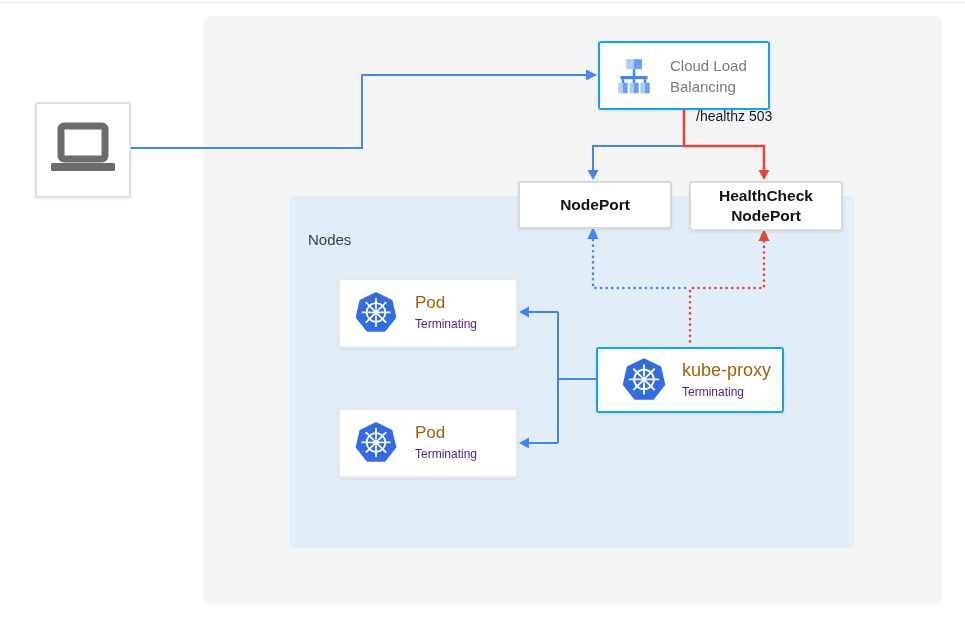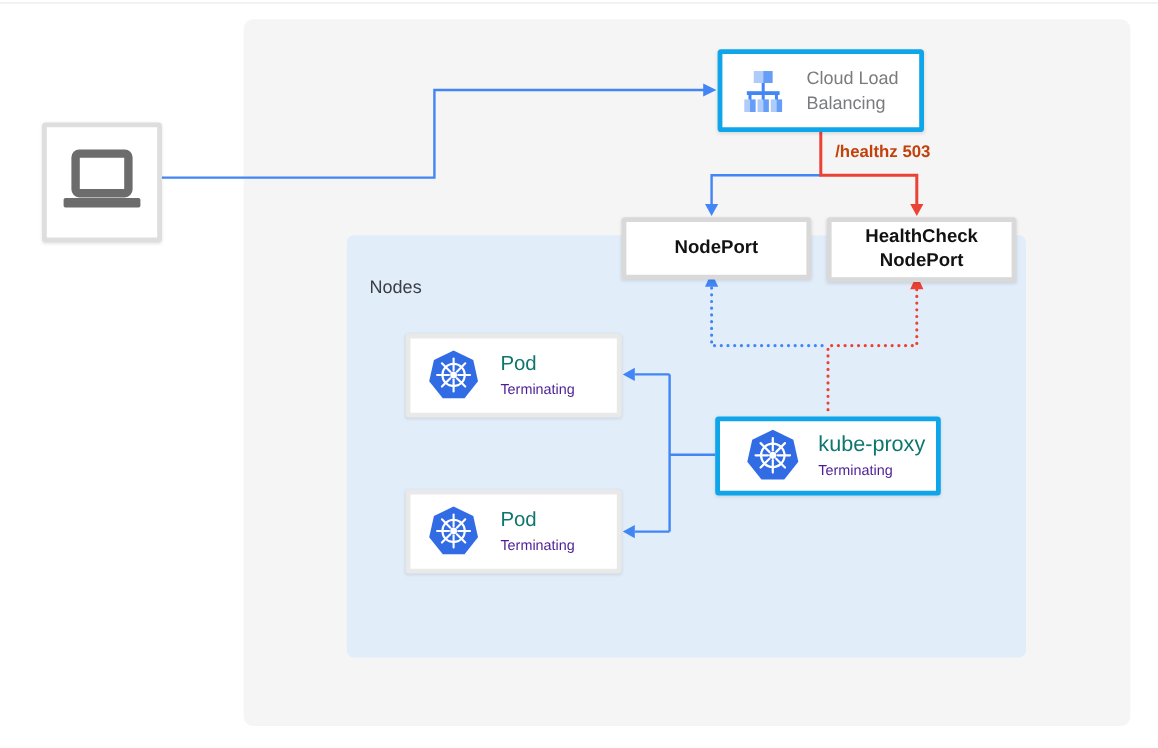--- a/index.html
+++ b/index.html
@@ -9,41 +9,41 @@
     -webkit-font-smoothing:antialiased;
   }
   .abs{position:absolute;}
   #top-hairline{left:0;top:2px;width:965px;height:1px;background:#eaeaea;}
   #canvas-panel{left:203px;top:16px;width:739px;height:589px;background:#f5f5f5;border-radius:8px;}
   #nodes-panel{left:289px;top:196px;width:566px;height:352px;background:#e2edfa;border-radius:6px;}
   #nodes-label{left:308px;top:206px;font-size:15px;color:#3a3f44;margin-top:25px;}
   #connector-layer{left:0;top:0;width:965px;height:623px;pointer-events:none;z-index:2;}
 
   .card{
-    background:#ffffff;border:4px solid #0ea5e9;border-radius:3px;
+    background:#ffffff;border:2px solid #0ea5e9;border-radius:3px;
     box-shadow:0 1px 3px rgba(0,0,0,0.10);z-index:3;
     display:flex;align-items:center;
   }
   #client-box{left:35px;top:102px;width:92px;height:92px;justify-content:center;border-color:#dedede;}
 
   #clb-box{left:598px;top:41px;width:172px;height:69px;padding-left:13px;gap:15px;box-sizing:border-box;}
   #clb-label{width:92px;font-size:15px;line-height:21px;color:#797b7e;}
 
-  #healthz-label{left:696px;top:118px;font-size:14px;font-weight:bold;color:#c2410c;z-index:3;}
+  #healthz-label{left:696px;top:108px;font-size:14px;font-weight:normal;color:#0f172a;z-index:3;}
 
   .port-box{justify-content:center;text-align:center;border-color:#d9d9d9;}
   #nodeport-box{left:518px;top:181px;width:150px;height:44px;}
   #hc-nodeport-box{left:689px;top:181px;width:150px;height:46px;text-align:center;}
   .port-label{font-size:15.5px;font-weight:bold;color:#121212;line-height:20px;}
   #hc-nodeport-box .port-label{width:112px;margin:0 auto;}
 
   .pod-box{left:338px;width:180px;height:70px;padding-left:14px;gap:17px;box-sizing:border-box;border-color:#e9e9e9;}
   #pod-box-1{top:278px;}
   #pod-box-2{top:408px;}
-  .card-title{font-size:17px;color:#0f766e;line-height:22px;}
+  .card-title{font-size:17px;color:#a16207;line-height:22px;}
   .card-sub{font-size:12px;color:#4c1d95;line-height:20px;}
 
   #kube-proxy-box{left:596px;top:347px;width:188px;height:66px;padding-left:12px;gap:15px;box-sizing:border-box;justify-content:center;}
   #kube-proxy-box .card-title{font-size:18px;line-height:23px;}
 </style>
 </head>
 <body>
 
 <div id="stage">
 

